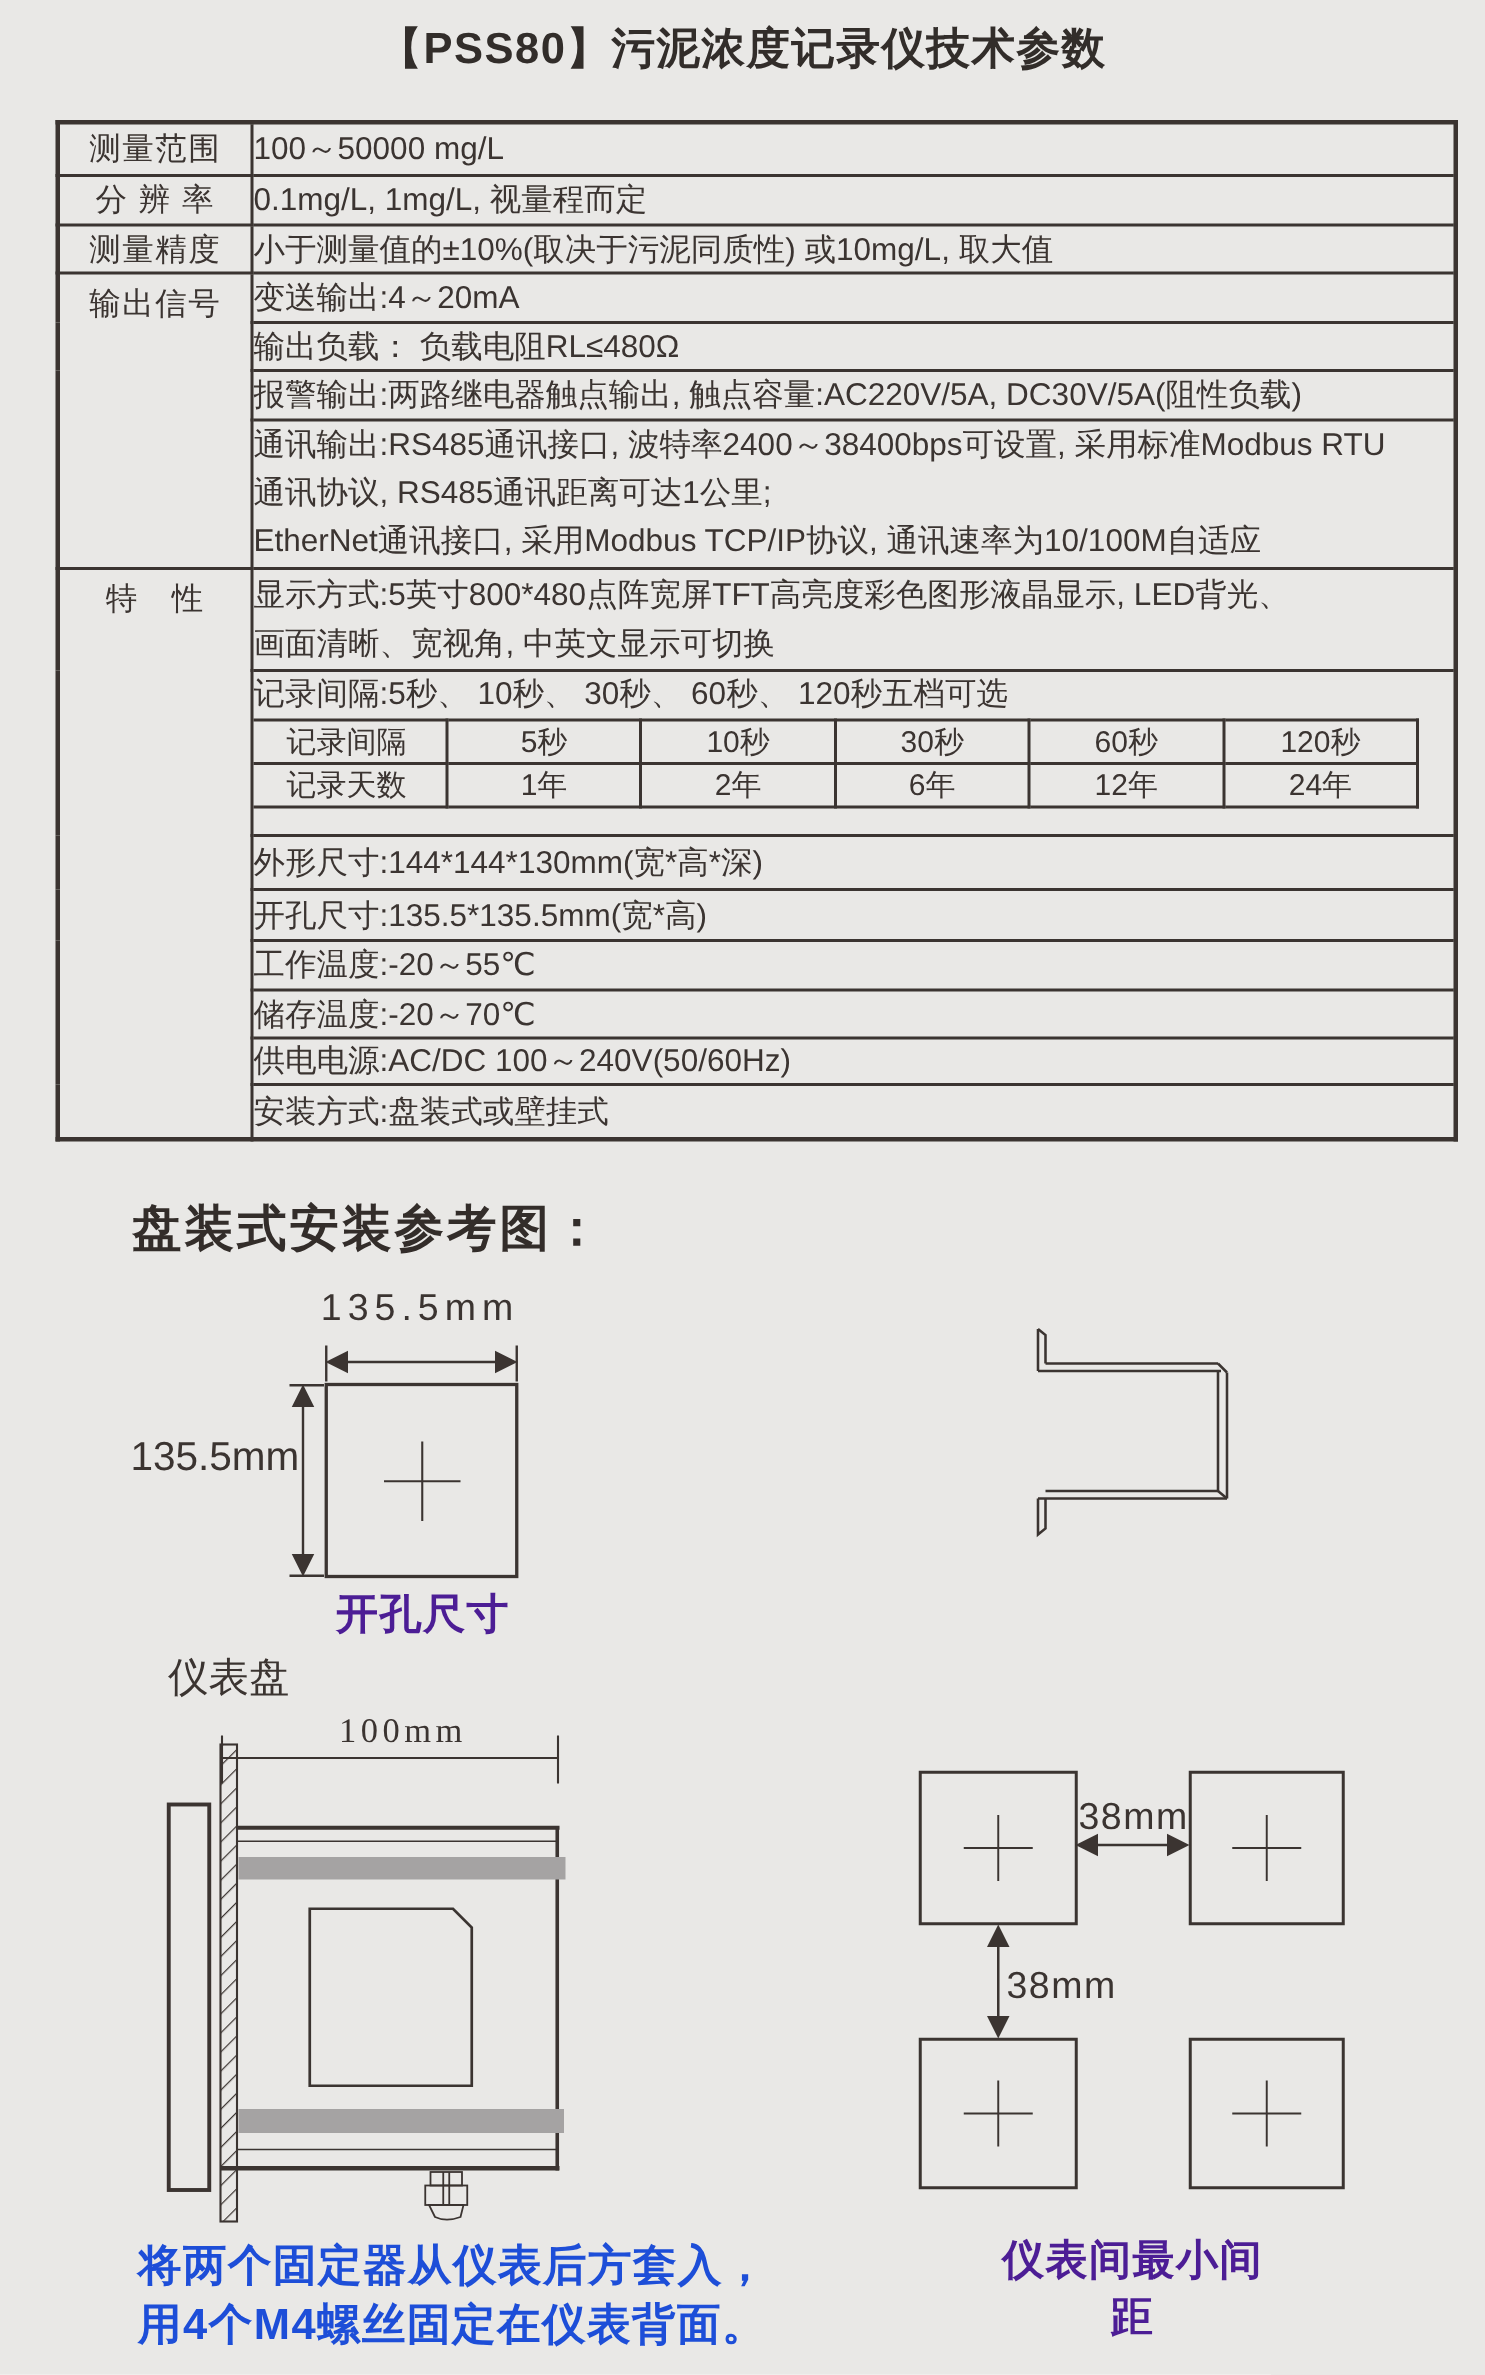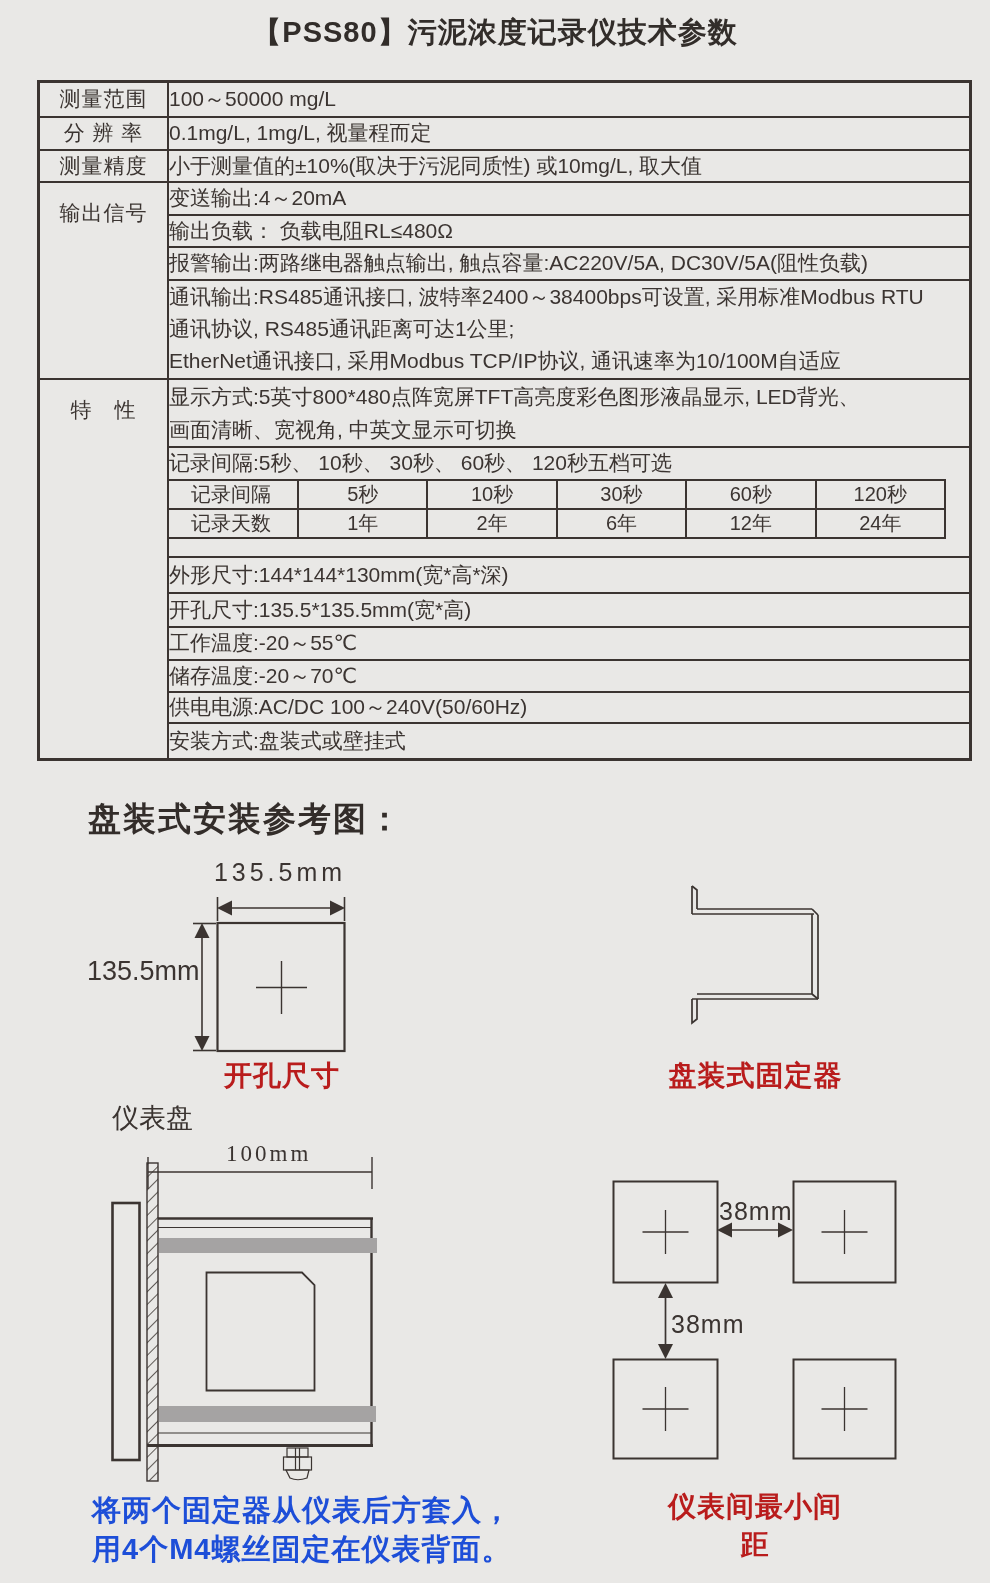--- a/index.html
+++ b/index.html
@@ -16,38 +16,38 @@
   
   table.spec{
     position:absolute;left:37px;top:80px;width:935px;
     border-collapse:collapse;border:3px solid #3b3431;table-layout:fixed;
   }
   table.spec td{
     border:2px solid #3b3431;font-size:21px;color:#3b3431;padding:0;
     overflow:hidden;white-space:nowrap;
   }
   td.lbl{width:127px;text-align:center;letter-spacing:1px;}
-  td.lbl.grp{vertical-align:top;padding-top:16px;}
+  td.lbl.grp{vertical-align:top;padding-top:5px;}
   td.val{padding-left:12px;}
   td.multi{vertical-align:top;padding-top:2px;padding-left:12px;line-height:32px;}
   .cont{}
   td.record-cell{vertical-align:top;padding:2px 6px 4px 12px;}
   .record-text{line-height:30px;}
   table.rec{
     border-collapse:collapse;border:2px solid #3b3431;table-layout:fixed;
     width:783px;margin:1px 0 17px -6px;
   }
   table.rec td{
     border:2px solid #3b3431;text-align:center;font-size:20px;height:26px;
     padding:0;letter-spacing:0;
   }
   
   #sectionTitle{left:88px;top:797px;font-size:33px;font-weight:bold;color:#332d2a;letter-spacing:2px;}
   .dim{font-size:25px;color:#3b3431;}
-  .caption{font-size:28px;font-weight:bold;color:#b91c1c;text-align:center;letter-spacing:1px;}
+  .caption{font-size:28px;font-weight:bold;color:#4c1d95;text-align:center;letter-spacing:1px;}
   .serif{font-family:"Liberation Serif","DejaVu Serif",serif;}
   #dimA-top{left:210px;top:858px;width:140px;text-align:center;letter-spacing:4px;}
   #dimA-left{left:87px;top:956px;font-size:27px;}
   #capA{left:212px;top:1057px;width:140px;}
   #capB{left:663px;top:1057px;width:185px;}
   #panelLabel{left:112px;top:1100px;font-size:27px;}
   #dim100{left:226px;top:1141px;font-size:23px;letter-spacing:3px;}
   #dim38h{left:719px;top:1197px;letter-spacing:1px;}
   #dim38v{left:671px;top:1310px;letter-spacing:1px;}
   #capD{left:655px;top:1488px;width:200px;}
@@ -186,21 +186,20 @@
       <path d="M692,914 L814,914"></path>
       <path d="M812,909 L818,915"></path>
       <path d="M812,914 L812,994"></path>
       <path d="M818,915 L818,999"></path>
       <path d="M697,994 L812,994"></path>
       <path d="M812,994 L818,999"></path>
       <path d="M692,999 L818,999"></path>
       <path d="M692,999 L692,1023 L697,1019 L697,999"></path>
     </g>
   </svg>
-  <div id="capB" class="abs caption">盘装式固定器</div>
 
   <div id="panelLabel" class="abs serif">仪表盘</div>
   <div id="dim100" class="abs serif">100mm</div>
   <svg style="left:100px;top:1150px" width="290" height="334" viewBox="100 1150 290 334">
     <defs>
       <pattern id="hatch" width="9" height="9" patternUnits="userSpaceOnUse" patternTransform="rotate(45)">
         <line x1="0" y1="0" x2="0" y2="9" stroke="#3b3431" stroke-width="1.6"></line>
       </pattern>
     </defs>
     <line class="ln" stroke-width="1.4" x1="148" y1="1172" x2="372" y2="1172"></line>

